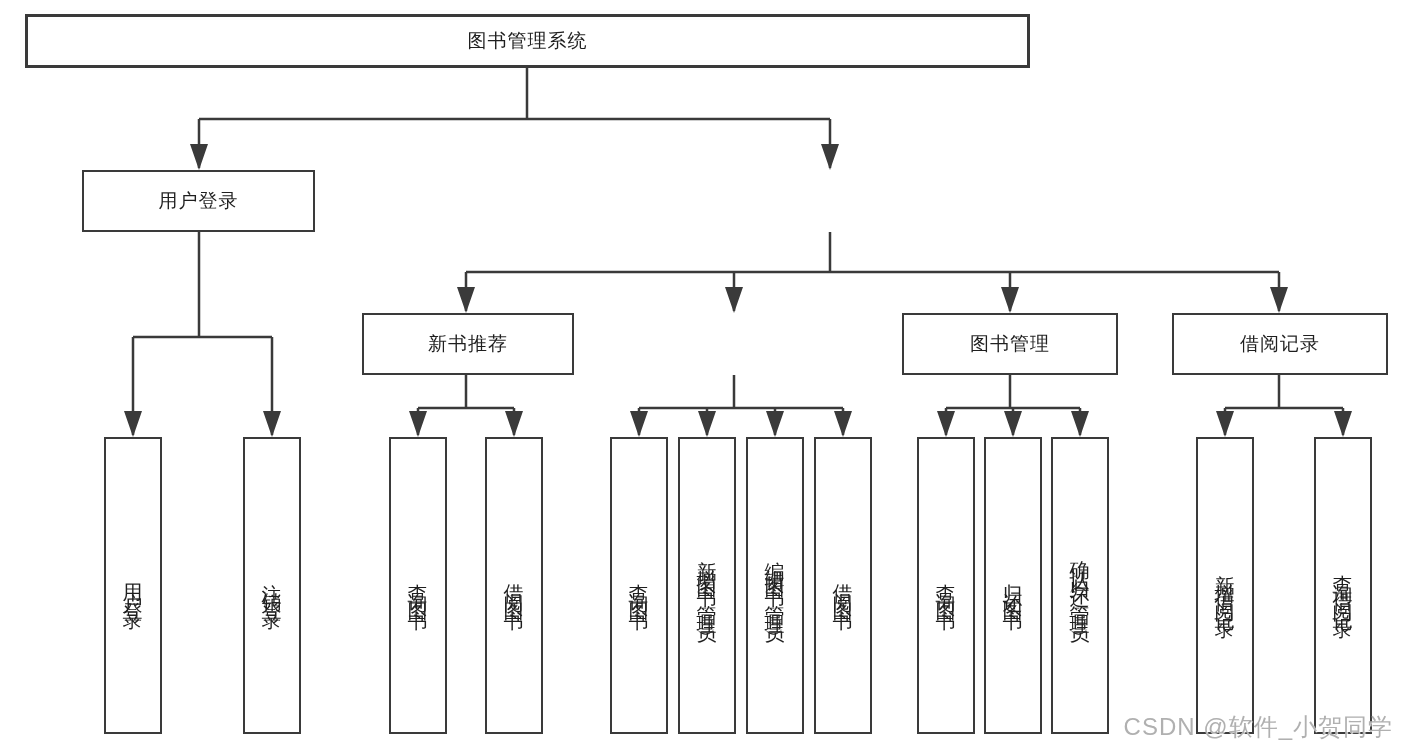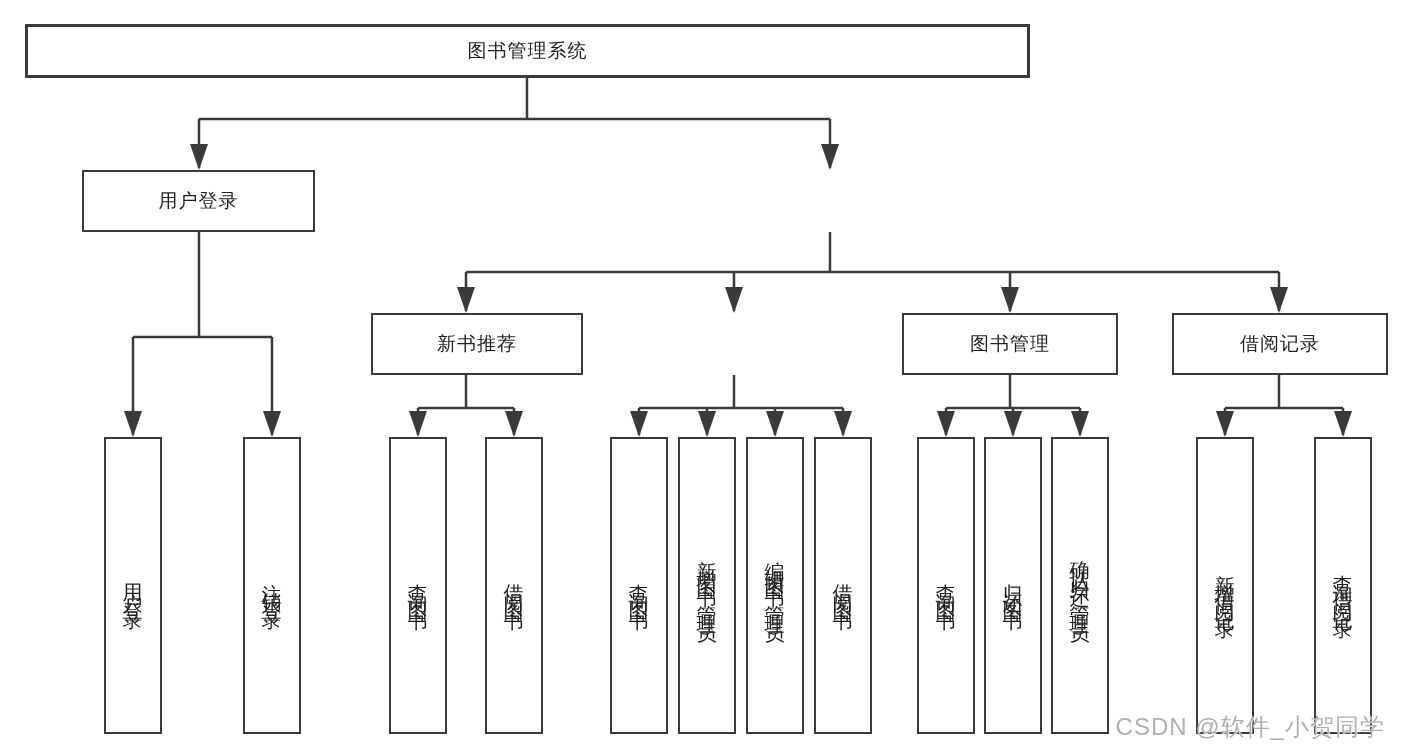--- a/index.html
+++ b/index.html
@@ -46,21 +46,21 @@
   .box.v {
     border-width: 2.5px;
     writing-mode: vertical-rl;
     text-orientation: mixed;
     font-size: 20px;
     letter-spacing: 9px;
     line-height: 1;
   }
   .watermark {
     position: absolute;
-    right: 20px;
+    right: 12px;
     top: 711px;
     z-index: 5;
     font-size: 24px;
     color: #b0b0b0;
     letter-spacing: 1px;
     text-shadow: 1px 1px 1px rgba(255,255,255,0.9);
     white-space: nowrap;
   }
 </style>
 </head>
@@ -116,25 +116,25 @@
              M698 411L716 411L707 437Z
              M766 411L784 411L775 437Z
              M834 411L852 411L843 437Z
              M937 411L955 411L946 437Z
              M1004 411L1022 411L1013 437Z
              M1071 411L1089 411L1080 437Z
              M1216 411L1234 411L1225 437Z
              M1334 411L1352 411L1343 437Z"></path>
   </svg>
 
-  <div class="box root" style="left:25px; top:24px; width:1005px; height:54px;">图书管理系统</div>
+  <div class="box root" style="left:25px; top:14px; width:1005px; height:54px;">图书管理系统</div>
 
   <div class="box h" style="left:82px; top:170px; width:233px; height:62px;">用户登录</div>
 
-  <div class="box h" style="left:362px; top:313px; width:212px; height:62px;margin-left:9px;">新书推荐</div>
+  <div class="box h" style="left:362px; top:313px; width:212px; height:62px;">新书推荐</div>
   <div class="box h" style="left:902px; top:313px; width:216px; height:62px;">图书管理</div>
   <div class="box h" style="left:1172px; top:313px; width:216px; height:62px;">借阅记录</div>
 
   <div class="box v" style="left:104px; top:437px; width:58px; height:297px;">用户登录</div>
   <div class="box v" style="left:243px; top:437px; width:58px; height:297px;">注销登录</div>
 
   <div class="box v" style="left:389px; top:437px; width:58px; height:297px;">查询图书</div>
   <div class="box v" style="left:485px; top:437px; width:58px; height:297px;">借阅图书</div>
 
   <div class="box v" style="left:610px; top:437px; width:58px; height:297px;">查询图书</div>

